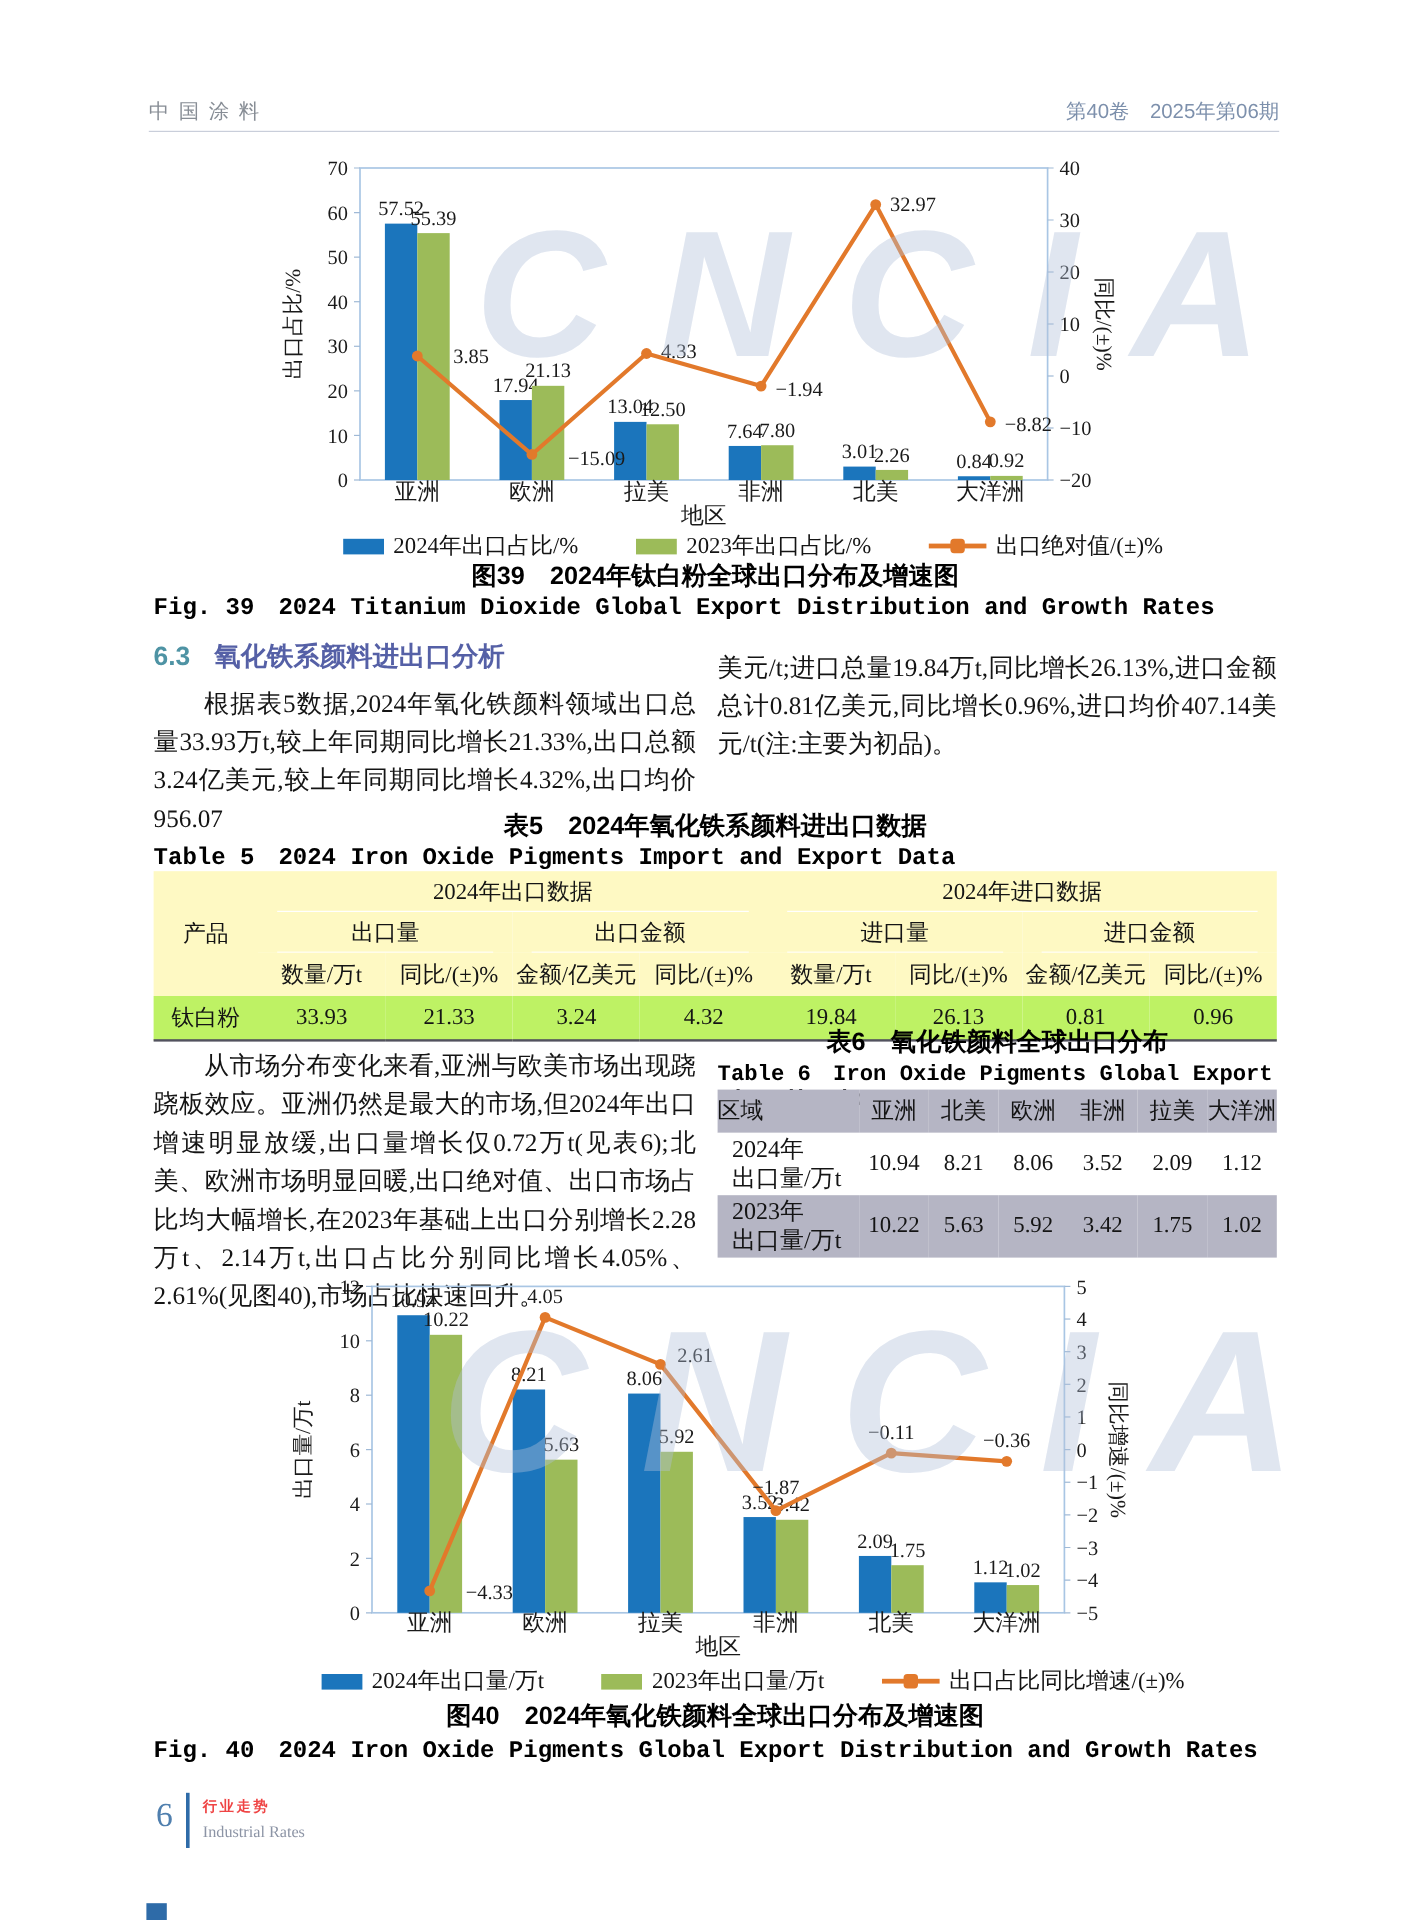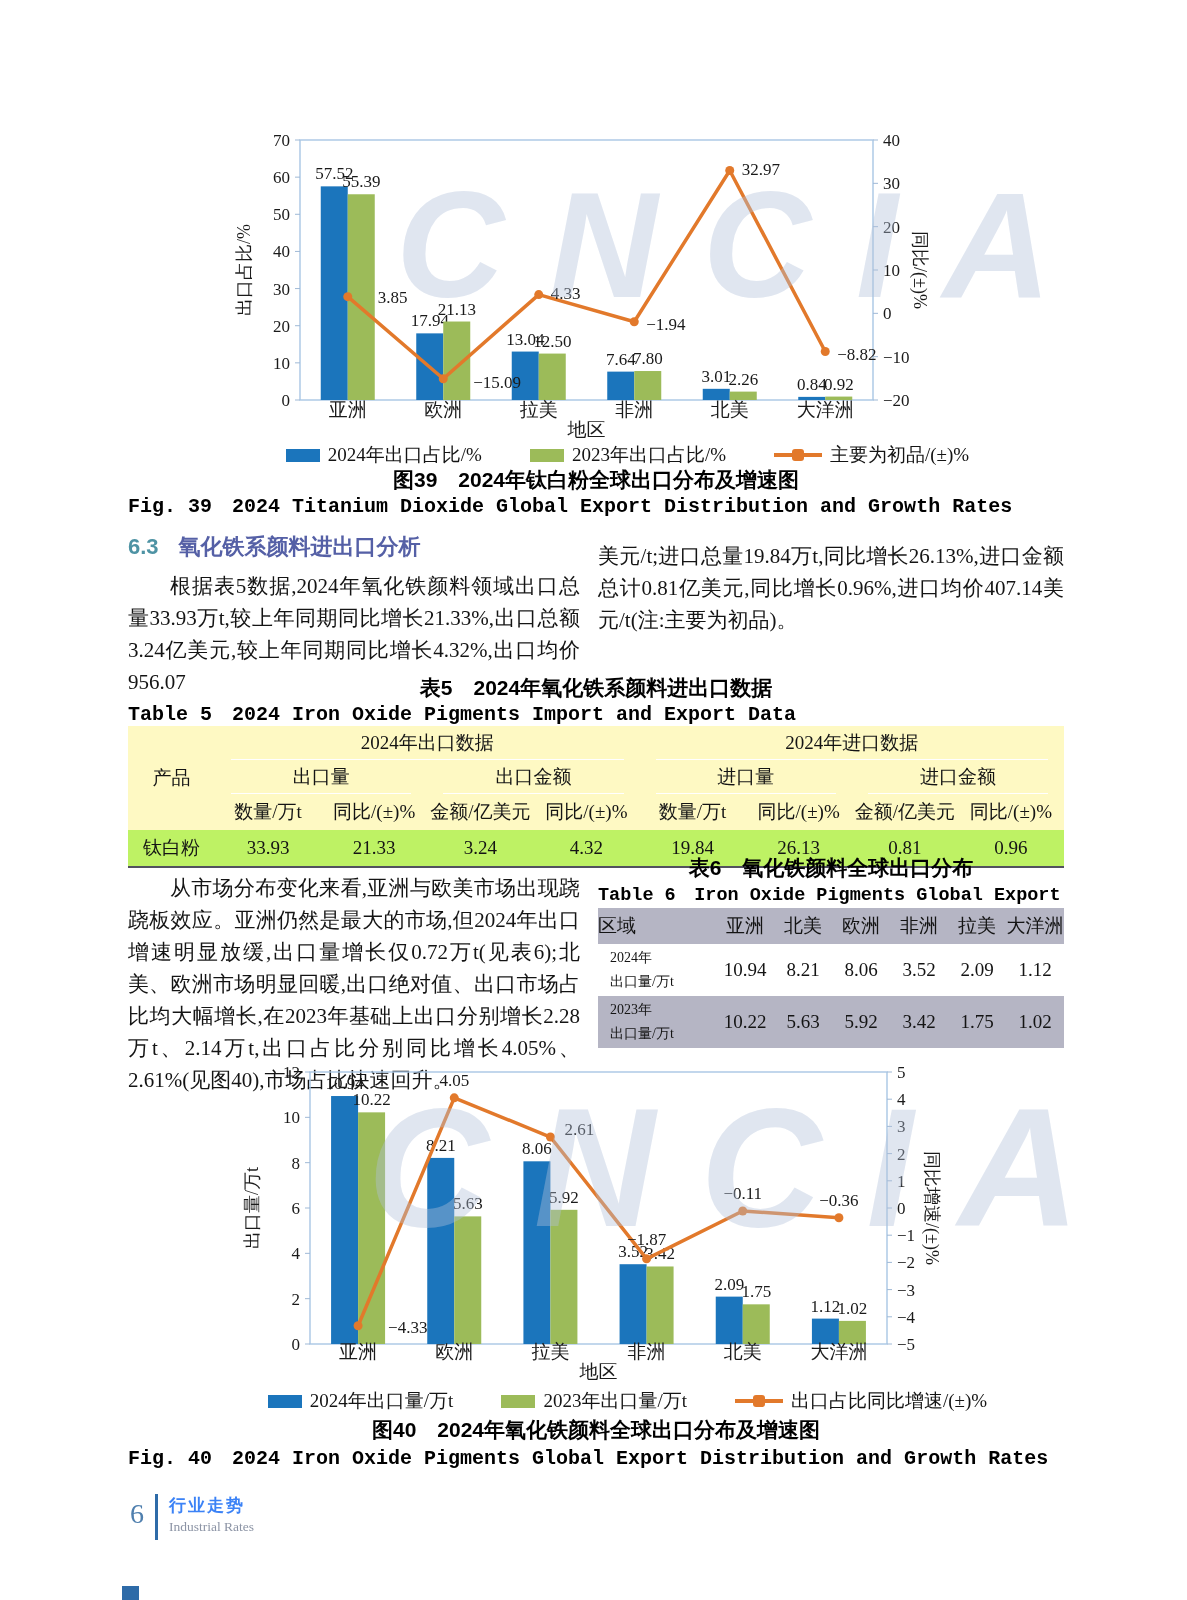--- a/index.html
+++ b/index.html
@@ -55,37 +55,41 @@
   .t5 .r1 th,.t5 .r2 th{height:30px;vertical-align:middle;}
   .gline{border-bottom:1.5px solid #fff;padding:4px 0 3px;margin:0 16px;}
   .t5 tbody td{height:34px;text-align:center;border-bottom:2px solid #52525E;background:#bef264;}
 
   
   .t6wrap{position:absolute;left:598px;top:908px;width:466px;}
   .t6{width:466px;font-size:19px;}
   .t6 th{background:#B5B5C4;font-weight:normal;height:36px;text-align:center;padding:0;}
   .t6 th.rowhead{text-align:left;}
   .t6 td{text-align:center;height:50px;background:#fff;}
-  .t6 td.rowlabel{text-align:left;padding-left:12px;white-space:pre-line;line-height:24px;font-size:14px;}
+  .t6 td.rowlabel{text-align:left;padding-left:12px;white-space:pre-line;line-height:24px;font-size:20px;}
   .t6 tr.shade td{background:#B5B5C4;}
 
   
   .footer{position:absolute;left:130px;top:1492px;display:flex;align-items:flex-start;gap:11px;}
   .pagenum{font-size:28px;color:#4F7FAE;line-height:44px;}
   .vbar{width:3px;height:46px;background:#2E6BA8;margin-top:2px;}
-  .coltitle-zh{font-family:Liberation Sans, sans-serif;font-weight:bold;font-size:17px;
-               color:#3b82f6;letter-spacing:2px;line-height:24px;margin-top:2px;}
+  .coltitle-zh{font-family:Liberation Mono, monospace;font-weight:bold;font-size:12px;
+               color:#ef4444;letter-spacing:2px;line-height:24px;margin-top:2px;}
   .coltitle-en{font-size:13.5px;color:#8C94A5;line-height:18px;}
   .corner-square{position:absolute;left:122px;top:1586px;width:17px;height:14px;background:#2E6BA8;}
 </style>
 </head>
 <body>
 
 <div id="page">
 
+  <div class="pagehead">
+    <span class="journal">中国涂料</span>
+    <span class="issue">第40卷　2025年第06期</span>
+  </div>
 
   <div class="chart-block cb1">
     <svg id="svg1" width="936" height="340" viewBox="0 0 936 340">
         <rect x="172" y="14" width="573" height="260" fill="none" stroke="#A9C6E4" stroke-width="1.4"></rect>
         <line x1="167" y1="274" x2="172" y2="274" stroke="#9FB9D6" stroke-width="1"></line>
         <text x="162" y="280" text-anchor="end" font-size="17" fill="#1a1a1a">0</text>
         <line x1="167" y1="236.85714285714286" x2="172" y2="236.85714285714286" stroke="#9FB9D6" stroke-width="1"></line>
         <text x="162" y="242.85714285714286" text-anchor="end" font-size="17" fill="#1a1a1a">10</text>
         <line x1="167" y1="199.71428571428572" x2="172" y2="199.71428571428572" stroke="#9FB9D6" stroke-width="1"></line>
         <text x="162" y="205.71428571428572" text-anchor="end" font-size="17" fill="#1a1a1a">20</text>
@@ -167,21 +171,21 @@
         <span>2024年出口占比/%</span>
       </span>
       <span class="item">
         <span class="sw" style="background: rgb(156, 187, 89);"></span>
         <span>2023年出口占比/%</span>
       </span>
       <span class="item">
         <span class="line-sw" style="background: rgb(226, 121, 43);">
             <span class="dot"></span>
           </span>
-        <span>主要为初品/(±)%</span>
+        <span>出口绝对值/(±)%</span>
       </span>
     </div>
   </div>
   <div class="cap-zh" style="top:466px;">图39　2024年钛白粉全球出口分布及增速图</div>
   <div class="cap-en" style="top:492px;">Fig. 39　2024 Titanium Dioxide Global Export Distribution and Growth Rates</div>
 
   <div class="sec-head">
     <span class="sec-num">6.3</span><span class="sec-title">氧化铁系颜料进出口分析</span>
   </div>
 

